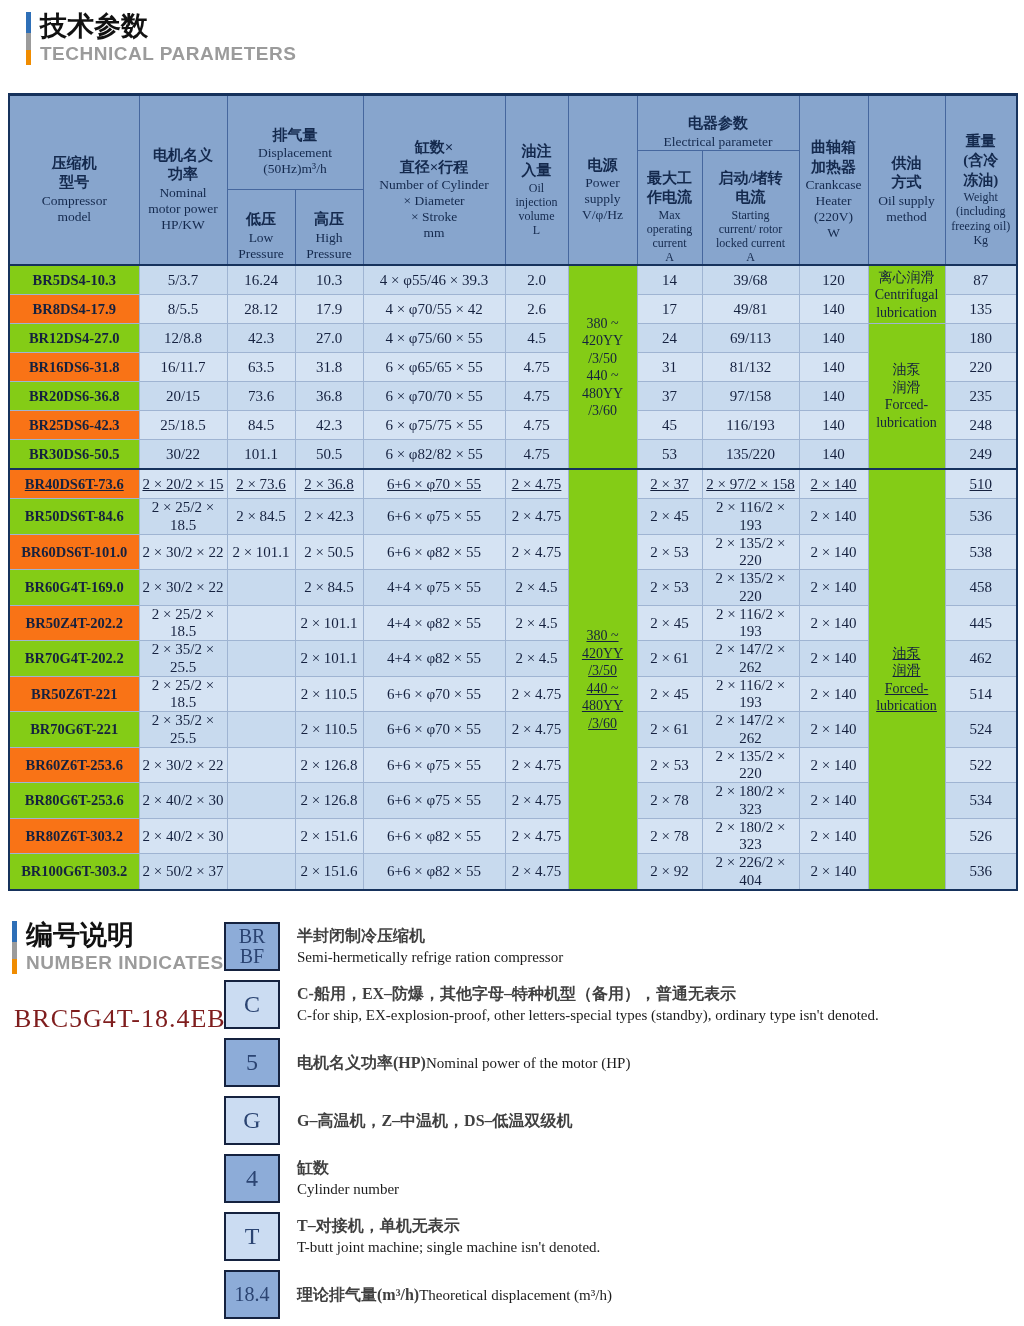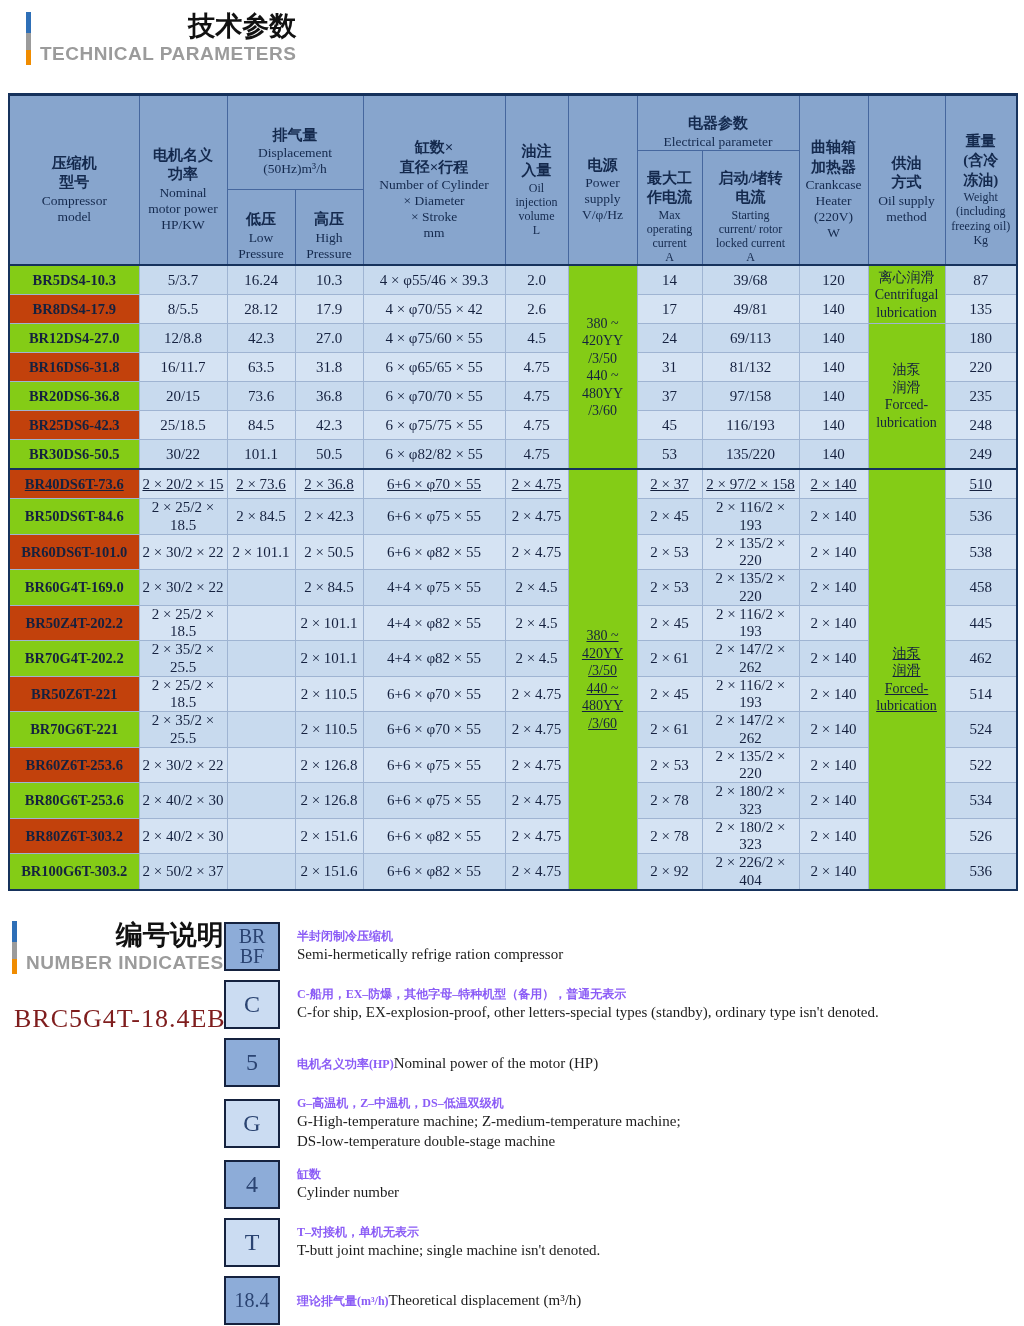--- a/index.html
+++ b/index.html
@@ -3,56 +3,56 @@
 <meta charset="utf-8">
 <style>
   html,body{margin:0;padding:0;background:#fff;}
   .page{width:1024px;height:1326px;background:#fff;position:relative;overflow:hidden;
         font-family:"Liberation Serif","DejaVu Serif",serif;color:#1a2746;}
 
   
   .sec-head{display:flex;align-items:stretch;}
   .head-bar{width:5px;margin-right:9px;
             background:linear-gradient(to bottom,#2e6fb7 0%,#2e6fb7 40%,#9b9b9b 40%,#9b9b9b 72%,#f08c00 72%,#f08c00 100%);}
-  .head-zh{font-family:"Liberation Sans","DejaVu Sans",sans-serif;font-weight:bold;font-size:27px;color:#111;line-height:1.05;text-align:right;}
+  .head-zh{font-family:"Liberation Sans","DejaVu Sans",sans-serif;font-weight:bold;font-size:27px;color:#111;line-height:1.05;}
   .head-en{font-family:"Liberation Sans","DejaVu Sans",sans-serif;font-weight:bold;font-size:19px;color:#9b9b9b;letter-spacing:.5px;margin-top:3px;}
 
   .top-head{margin:12px 0 0 26px;}
 
   
   .tbl-wrap{margin:28px 8px 0 8px;}
   table{border-collapse:collapse;table-layout:fixed;width:1008px;border:2px solid #16325c;border-top-width:3px;}
   th,td{padding:0 2px;text-align:center;vertical-align:middle;white-space:pre-line;overflow:hidden;}
   thead th{background:#87a5cd;color:#14294d;border:1px solid #46679e;font-weight:normal;}
   thead .zh{display:block;font-weight:bold;font-size:15px;line-height:1.3;}
   thead .en{display:block;font-size:13.5px;line-height:1.18;}
   thead th.sm .en{font-size:12px;}
   tr.hrA{height:46px;} tr.hrB{height:36px;} tr.hrC{height:60px;}
 
   tbody td{border:1px solid #9fb4d2;font-size:15px;height:28px;line-height:1.15;color:#15213f;}
   tbody td.model{font-size:14.5px;font-weight:bold;}
-  tr.odd  td.model{background:#84cc16;} tr.even td.model{background:#c2410c;}
+  tr.odd  td.model{background:#84cc16;} tr.even td.model{background:#f97316;}
   tr.odd  td.data{background:#c8daee;}  tr.even td.data{background:#d5e3f3;}
   tbody td.merged{background:#84cc16;font-size:14px;line-height:1.25;}
   tbody tr:first-child td{border-top:2.5px solid #16325c;}
   tr.block-start td{border-top:2.5px solid #16325c;text-decoration:underline;}
 
   
   .ni{display:flex;margin:30px 10px 0 12px;}
   .ni-left{width:212px;flex:0 0 212px;}
   .ni-example{font-size:26px;letter-spacing:1px;color:#7f1d1d;margin:30px 0 0 2px;white-space:nowrap;}
   .ni-list{flex:1;display:flex;flex-direction:column;gap:7px;}
   .ni-item{display:flex;align-items:center;min-height:51px;}
   .code-box{width:56px;flex:0 0 56px;min-height:49px;border:2px solid #15223f;box-sizing:border-box;
             display:flex;align-items:center;justify-content:center;text-align:center;
             font-size:24px;line-height:1.02;color:#2b4472;white-space:pre-line;}
   .code-box.dark{background:#8dacd8;} .code-box.light{background:#cbdcf2;}
   .code-box.small{font-size:20px;}
   .ni-text{margin-left:17px;line-height:1.35;}
-  .ni-text .zh{font-weight:bold;font-size:12px;color:#8b5cf6;white-space:pre-line;}
+  .ni-text .zh{font-weight:bold;font-size:16px;color:#404040;white-space:pre-line;}
   .ni-text .en{font-size:15px;color:#1c1c1c;white-space:pre-line;}
   .ni-item.inline .ni-text .zh,.ni-item.inline .ni-text .en{display:inline;}
   .ni-item.inline .ni-text .en{}
 </style>
 </head>
 <body>
 
 <div class="page">
 
   <div class="sec-head top-head">
@@ -436,22 +436,20 @@
           </div>
         </div>
         <div class="ni-item inline">
           <div class="code-box dark">5</div>
           <div class="ni-text"><div class="zh">电机名义功率(HP)</div><div class="en">Nominal power of the motor (HP)</div></div>
         </div>
         <div class="ni-item">
           <div class="code-box light">G</div>
           <div class="ni-text">
             <div class="zh">G–高温机，Z–中温机，DS–低温双级机</div>
-            <div class="en">G-High-temperature machine; Z-medium-temperature machine;
-DS-low-temperature double-stage machine</div>
           </div>
         </div>
         <div class="ni-item">
           <div class="code-box dark">4</div>
           <div class="ni-text">
             <div class="zh">缸数</div>
             <div class="en">Cylinder number</div>
           </div>
         </div>
         <div class="ni-item">

